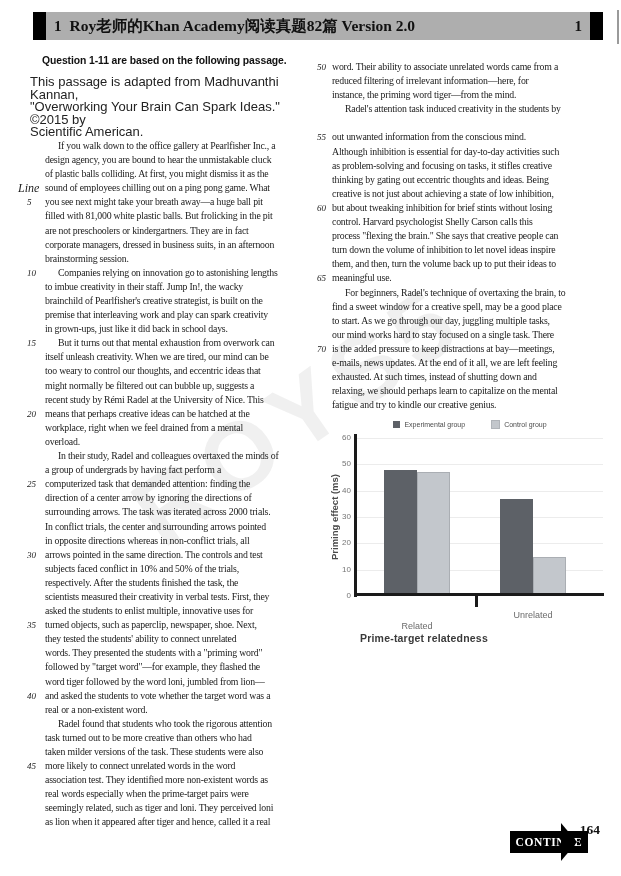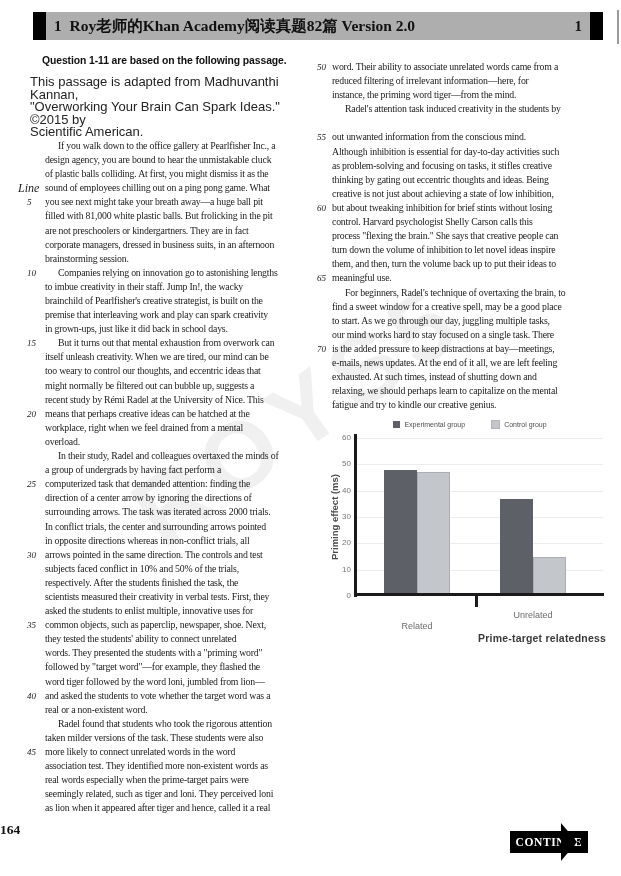--- a/index.html
+++ b/index.html
@@ -50,27 +50,27 @@
            font-family:"Liberation Sans", sans-serif; }
   .legend { position:absolute; left:0; top:2px; width:100%; display:flex;
             justify-content:center; gap:26px; align-items:center; }
   .legend-item { display:flex; align-items:center; gap:4px; font-size:7px; color:#4c4c4c; }
   .swatch { width:7px; height:7px; display:inline-block; }
   .gridline { position:absolute; height:1px; background:#ececec; }
   .ytick { position:absolute; left:0; width:26px; text-align:right; font-size:8px; color:#757575; }
   .axis { position:absolute; background:#1a1a1a; }
   .bar { position:absolute; }
   .cat-label { position:absolute; width:90px; text-align:center; font-size:9px; color:#6b6b6b; }
-  .x-title { position:absolute; text-align:right; font-weight:bold; font-size:10.5px;
+  .x-title { position:absolute; text-align:left; font-weight:bold; font-size:10.5px;
              color:#3a3a3a; letter-spacing:0.2px; }
   .y-title { position:absolute; width:158px; height:12px; text-align:center; font-weight:bold;
              font-size:9.5px; color:#4a4a4a; transform:rotate(-90deg); }
   
   .page-number {
-    position:absolute; left:0; top:822px; width:600px; text-align:left;
+    position:absolute; left:0; top:822px; width:600px; text-align:right;
     font-weight:bold; font-size:13.5px; color:#111;
   }
   .continue { position:absolute; left:483px; top:831px; cursor:pointer;padding-left:27px; }
   .continue-rect {
     width:78px; height:22px; background:#000; color:#fff; display:flex;
     align-items:center; justify-content:center; font-weight:bold; font-size:11.5px;
     letter-spacing:0.6px; font-family:"Liberation Serif", serif;
   }
   .continue-head {
     position:absolute; left:78px; top:-8px; width:0; height:0;
@@ -233,21 +233,21 @@
         <div class="pline">
           <span class="num"></span>
           <span class="txt">scientists measured their creativity in verbal tests. First, they</span>
         </div>
         <div class="pline">
           <span class="num"></span>
           <span class="txt">asked the students to enlist multiple, innovative uses for</span>
         </div>
         <div class="pline">
           <span class="num">35</span>
-          <span class="txt">common objects, such as paperclip, newspaper, shoe. Next,</span>
+          <span class="txt">turned objects, such as paperclip, newspaper, shoe. Next,</span>
         </div>
         <div class="pline">
           <span class="num"></span>
           <span class="txt">they tested the students' ability to connect unrelated</span>
         </div>
         <div class="pline">
           <span class="num"></span>
           <span class="txt">words. They presented the students with a "priming word"</span>
         </div>
         <div class="pline">
@@ -262,20 +262,24 @@
           <span class="num">40</span>
           <span class="txt">and asked the students to vote whether the target word was a</span>
         </div>
         <div class="pline">
           <span class="num"></span>
           <span class="txt">real or a non-existent word.</span>
         </div>
         <div class="pline">
           <span class="num"></span>
           <span class="txt ind">Radel found that students who took the rigorous attention</span>
+        </div>
+        <div class="pline">
+          <span class="num"></span>
+          <span class="txt">task turned out to be more creative than others who had</span>
         </div>
         <div class="pline">
           <span class="num"></span>
           <span class="txt">taken milder versions of the task. These students were also</span>
         </div>
         <div class="pline">
           <span class="num">45</span>
           <span class="txt">more likely to connect unrelated words in the word</span>
         </div>
         <div class="pline">

